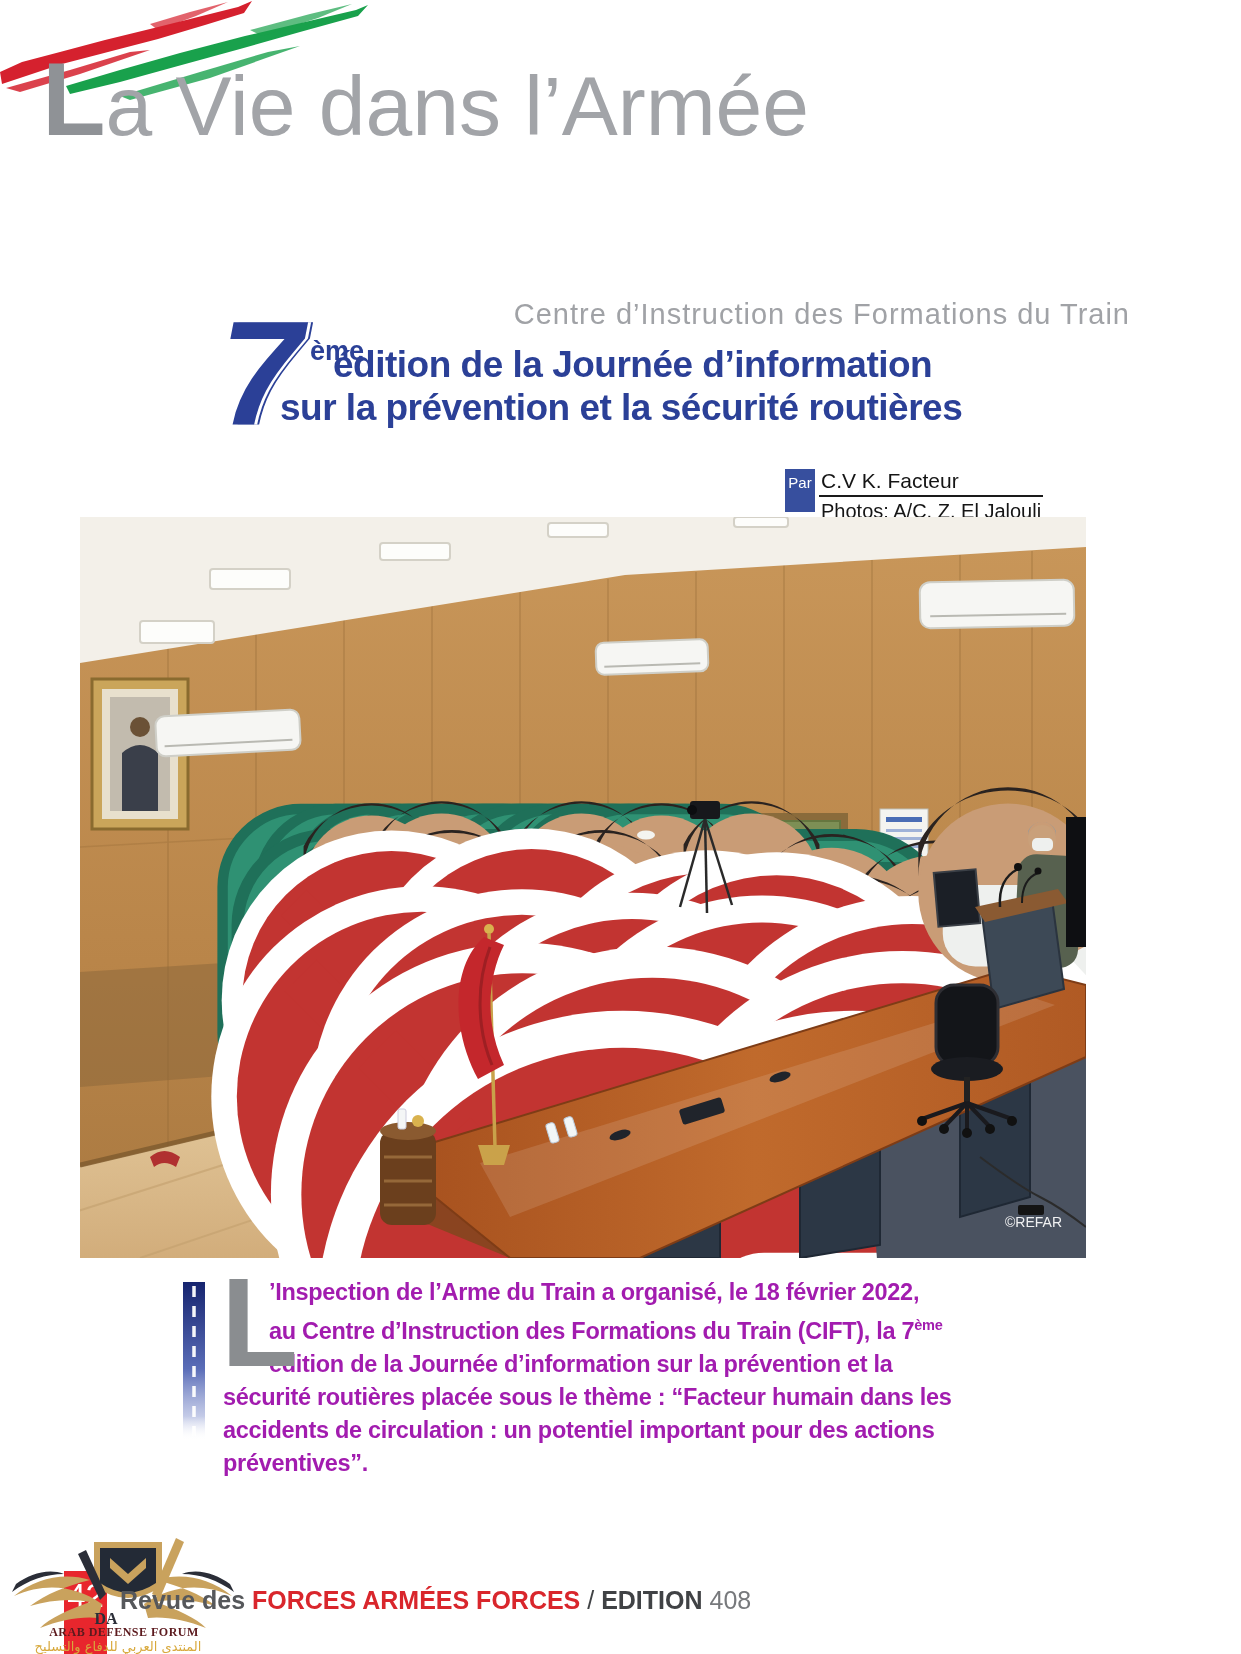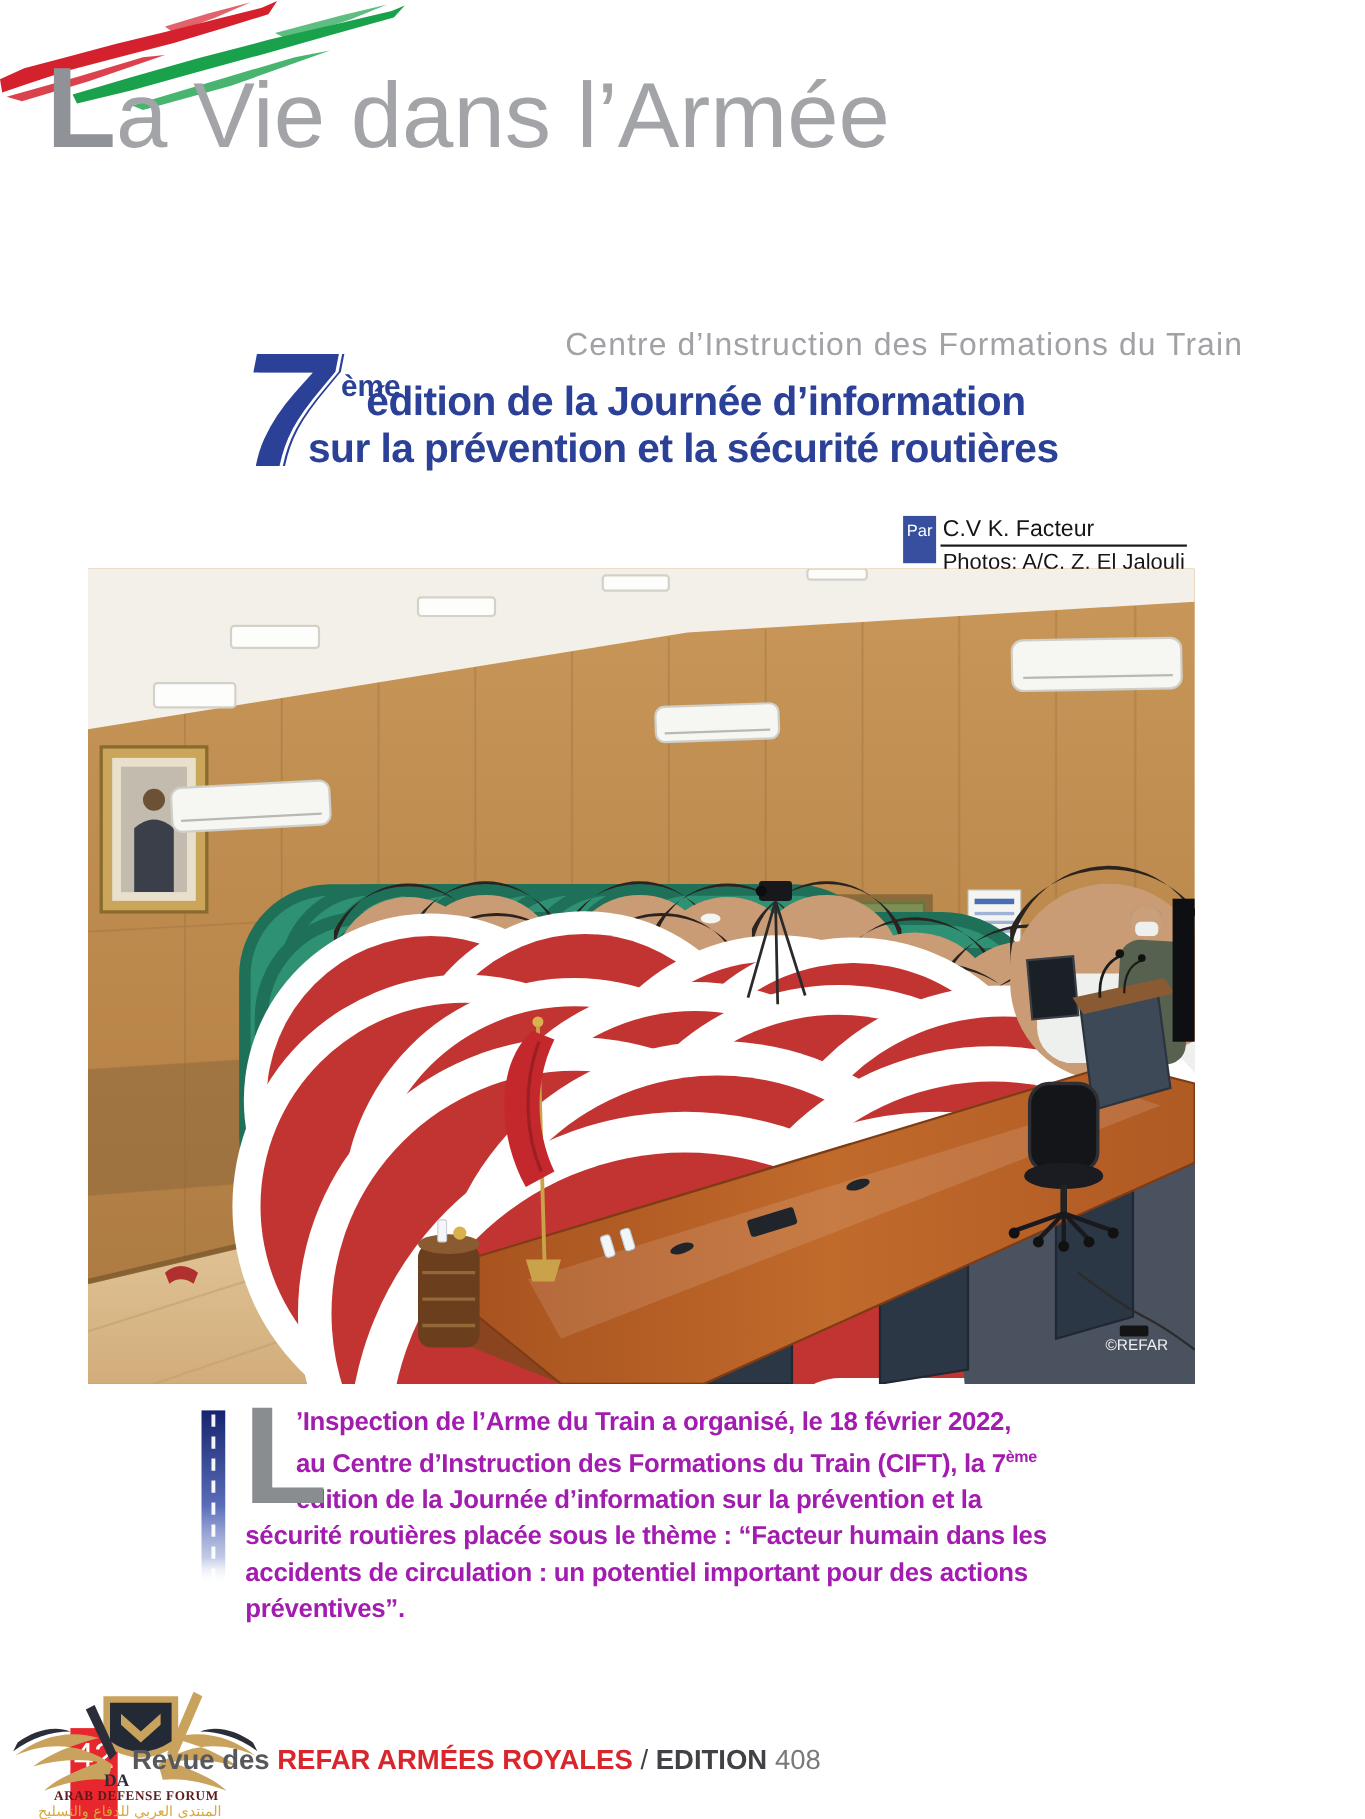--- a/index.html
+++ b/index.html
@@ -18,21 +18,21 @@
     font-size:29px;font-weight:300;color:#a0a2a6;letter-spacing:1px;}
 
   .big-seven{left:220px;top:300px;font-size:148px;line-height:1;font-weight:700;
     font-style:italic;color:#2b4097;text-shadow:3px 0 0 #ffffff,5px 0 0 #2b4097;}
   .title-sup{left:310px;top:336px;font-size:27px;font-weight:700;color:#2b4097;}
   .title-l1{left:333px;top:344px;font-size:37px;font-weight:700;color:#2b4097;letter-spacing:-0.5px;white-space:nowrap;}
   .title-l2{left:258px;top:387px;font-size:37px;font-weight:700;color:#2b4097;letter-spacing:-0.5px;white-space:nowrap;margin-left:22px;}
 
   .byline{left:785px;top:469px;display:flex;}
   .par-box{width:30px;height:43px;background:#374f9e;color:#fff;font-size:15px;
-    display:flex;align-items:flex-start;justify-content:center;padding-top:5px;box-sizing:border-box;margin-left:36px;}
+    display:flex;align-items:flex-start;justify-content:center;padding-top:5px;box-sizing:border-box;}
   .byline-col{margin-left:4px;}
   .byline-author{font-size:21px;color:#151515;padding:0 4px 2px 2px;border-bottom:2px solid #1a1a1a;min-width:188px;}
   .byline-photos{font-size:20px;color:#151515;padding:3px 2px 0 2px;white-space:nowrap;}
 
   .photo-frame{left:80px;top:517px;width:1006px;height:741px;overflow:hidden;background:#c79457;}
 
   
   .para{left:183px;top:1276px;width:840px;}
   .road{position:absolute;left:0;top:6px;}
   .dropcap{position:absolute;left:38px;top:-16px;font-size:126px;line-height:1;font-weight:700;color:#8a8d90;}
@@ -564,14 +564,14 @@
     <path d="M104,24 L122,40 L140,24 L140,34 L122,50 L104,34 Z" fill="#c9a25d"></path>
     <path d="M146,60 L170,4 L178,8 L154,64 Z" fill="#c9a25d"></path>
     <path d="M100,60 L80,16 L72,20 L94,66 Z" fill="#2b2e38"></path>
   </g>
   <text x="100" y="90" text-anchor="middle" font-size="16" font-weight="bold" fill="#2b2e38" font-family="Liberation Serif, serif">DA</text>
   <text x="118" y="102" text-anchor="middle" font-size="12" font-weight="bold" fill="#5c1a1e" letter-spacing="0.5" font-family="Liberation Serif, serif">ARAB DEFENSE FORUM</text>
   <text x="112" y="117" text-anchor="middle" font-size="13" fill="#d8a93c" font-family="DejaVu Sans, sans-serif">المنتدى العربي للدفاع والتسليح</text>
 </svg>
 
 <div class="abs revue">
-  <span class="pre">Revue des </span><span class="brand-red">REFAR ARMÉES ROYALES</span><span class="sep"> / </span><span class="ed">EDITION</span><span class="num">&nbsp;<span>408</span></span>
+  <span class="pre">Revue des </span><span class="brand-red">FORCES ARMÉES FORCES</span><span class="sep"> / </span><span class="ed">EDITION</span><span class="num">&nbsp;<span>408</span></span>
 </div>
 
 </body></html>

